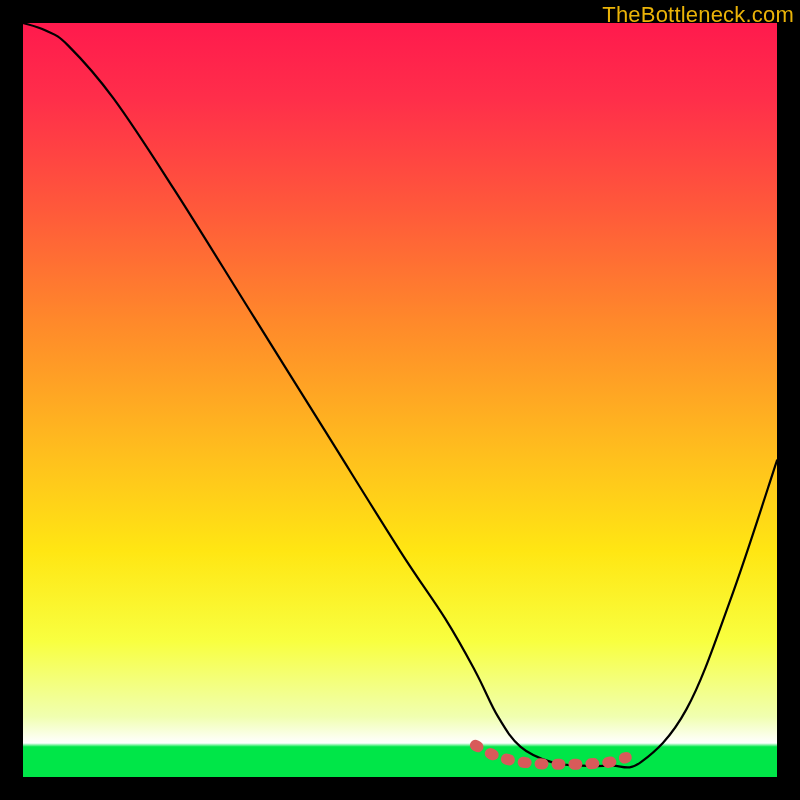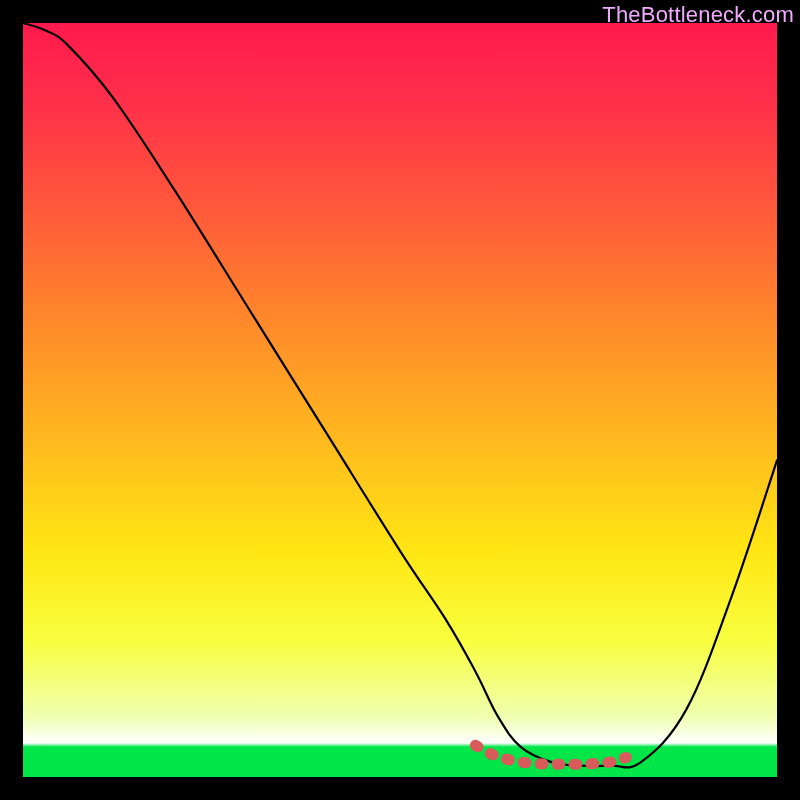--- a/index.html
+++ b/index.html
@@ -34,21 +34,21 @@
       #f0ffb0 92%,
       #ffffff 95.5%,
       #00e648 96%,
       #00e648 100%
     );
   }
   .watermark {
     position: absolute;
     top: 2px;
     right: 6px;
-    color: #f0abfc;
+    color: #eab308;
     font-size: 22px;
     font-weight: 400;
     letter-spacing: 0.2px;
     z-index: 10;
   }
   svg.curve {
     position: absolute;
     left: 0;
     top: 0;
     width: 754px;

